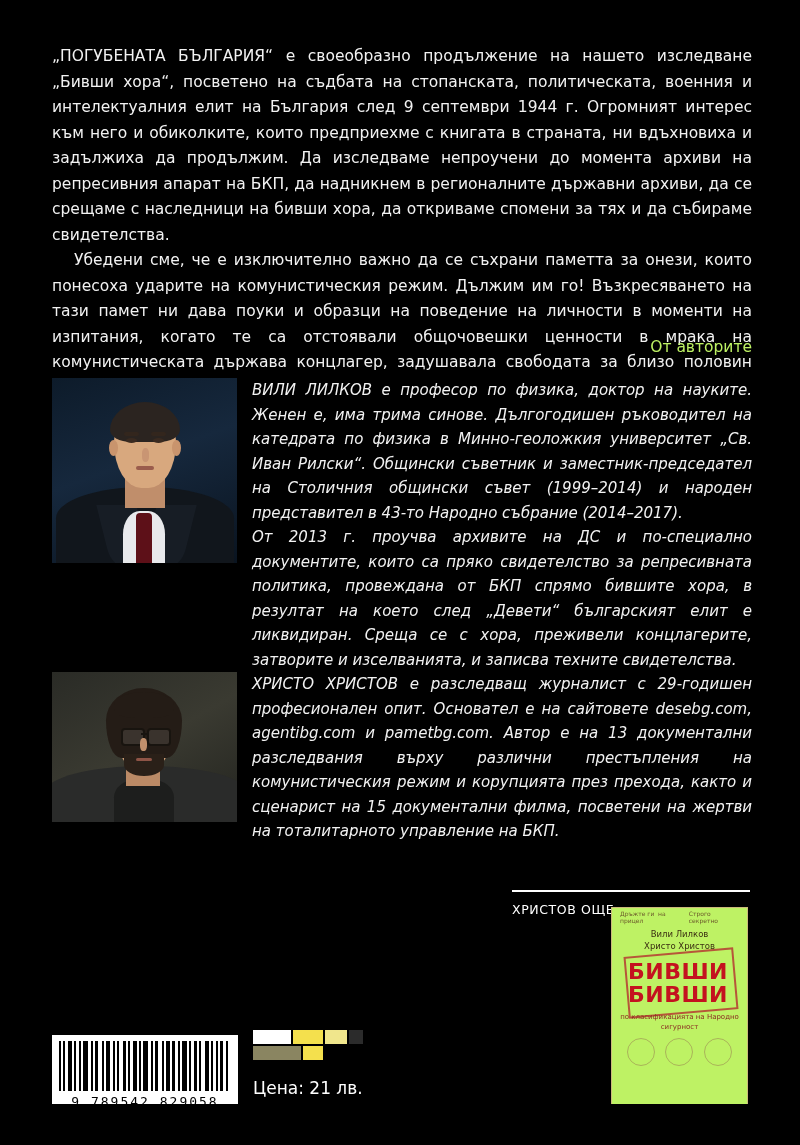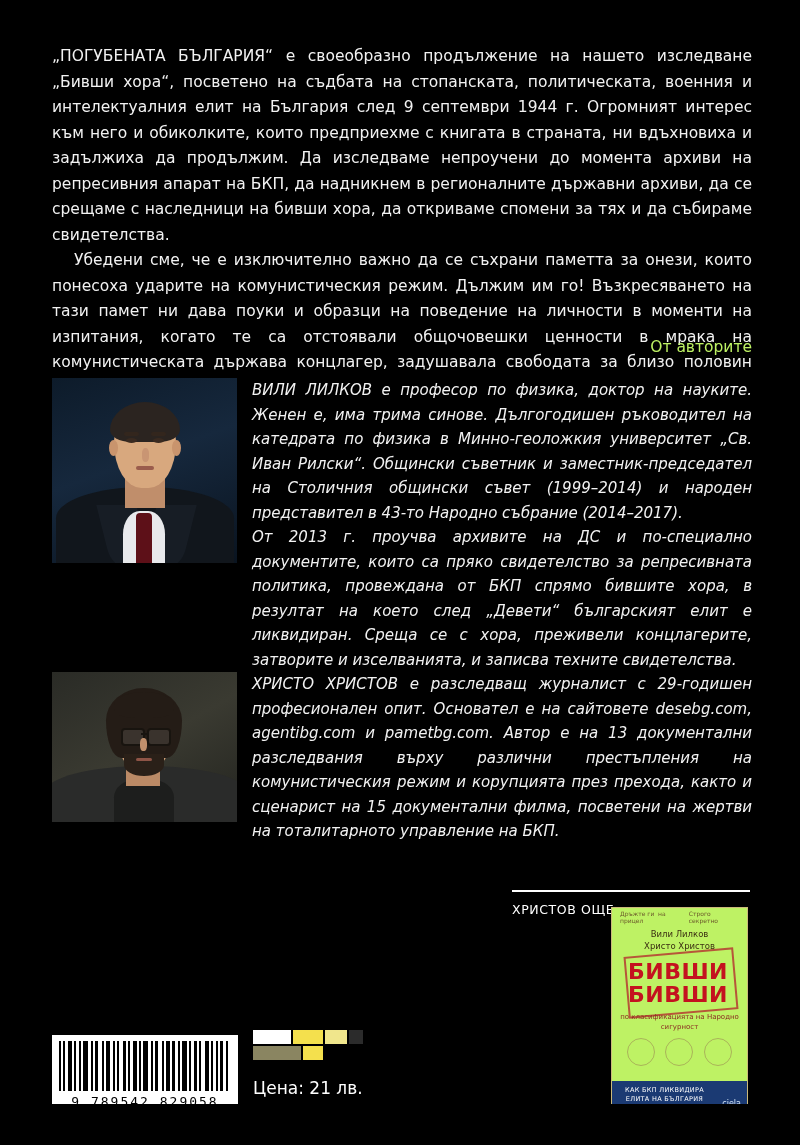--- a/index.html
+++ b/index.html
@@ -349,27 +349,20 @@
       <div class="bk-title">
         <span class="l1">БИВШИ</span>
         <span class="l2">БИВШИ</span>
       </div>
       <div class="bk-sub">по класификацията на Народно сигурност</div>
       <div class="bk-seals">
         <div class="seal"></div>
         <div class="seal"></div>
         <div class="seal"></div>
       </div>
-      <div class="bk-bottom">
-        <div class="bl">
-          <div>КАК БКП ЛИКВИДИРА</div>
-          <div>ЕЛИТА НА БЪЛГАРИЯ</div>
-        </div>
-        <div class="logo">ciela</div>
-      </div>
     </div>
   </div>
 
   <div class="barcode-box">
     <div class="bars">
       <i style="width:2px"></i>
         <i style="width:2px;background:#fff"></i>
         <i style="width:2px"></i>
       <i style="width:3px;background:#fff"></i>
         <i style="width:4px"></i>

